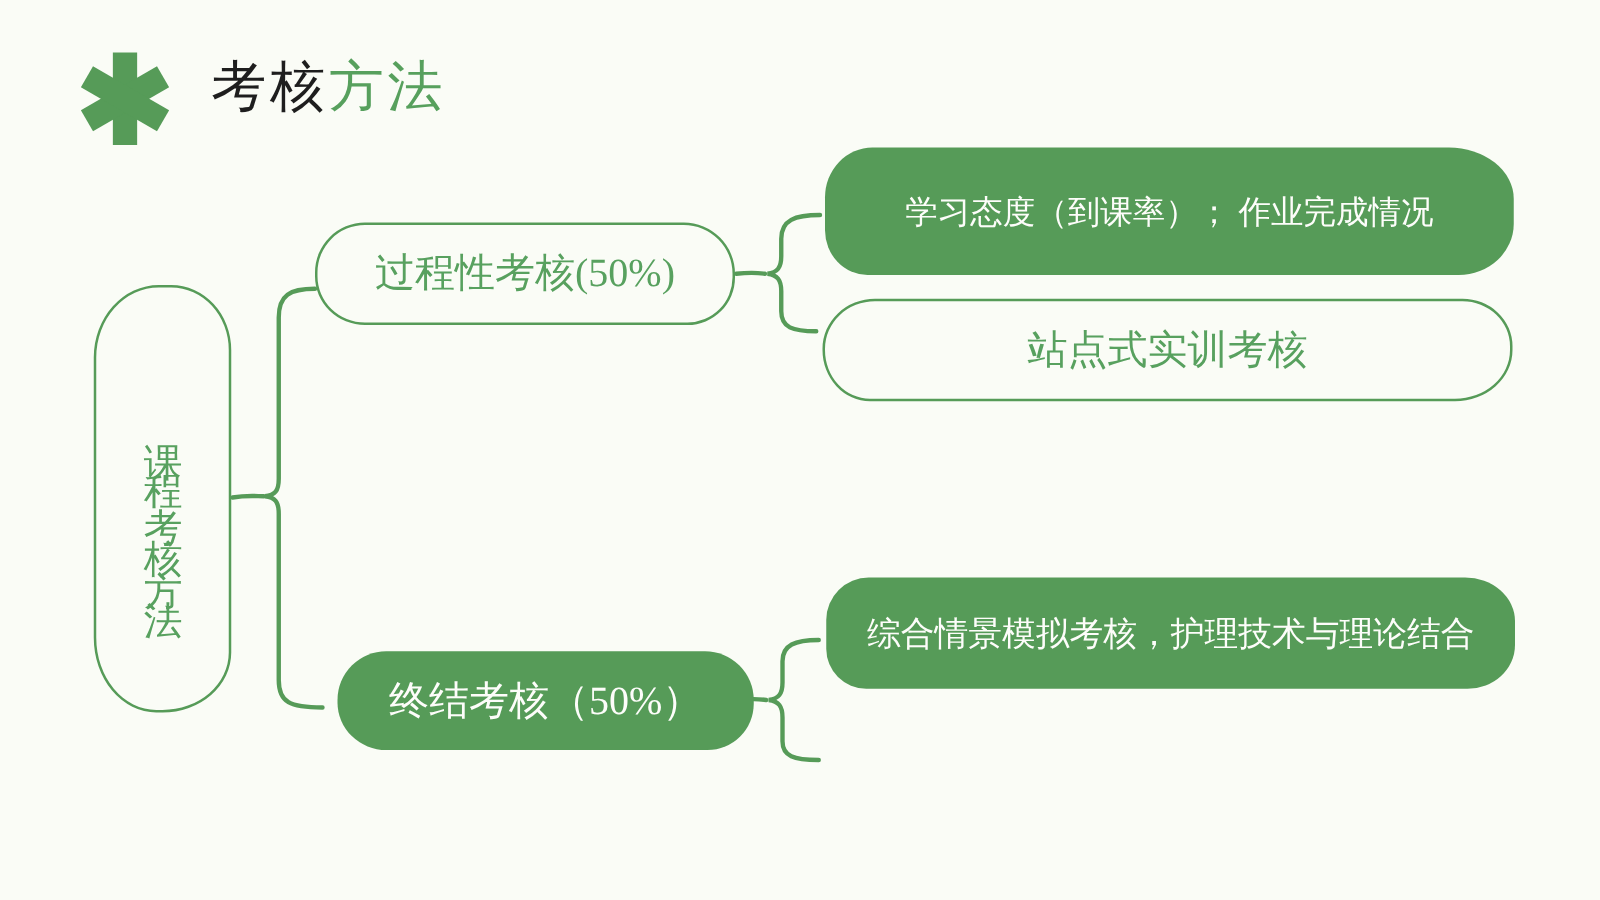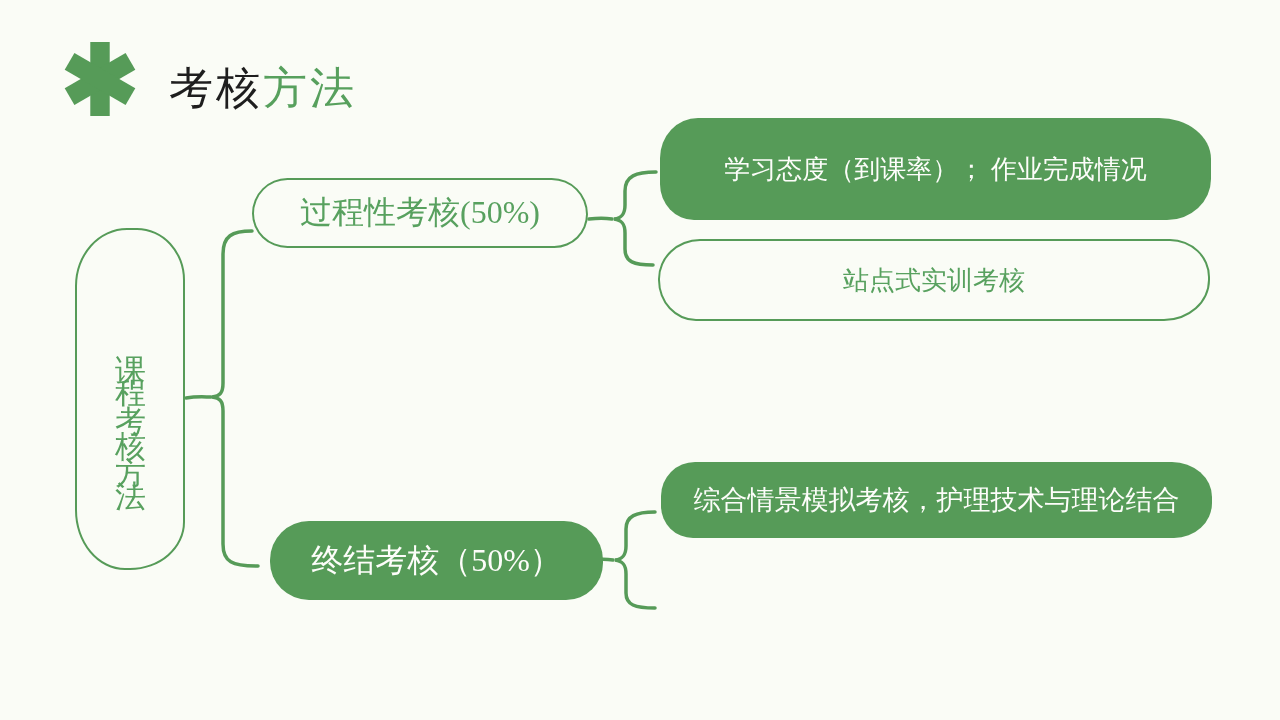--- a/index.html
+++ b/index.html
@@ -4,21 +4,21 @@
 <style>
   html,body{margin:0;padding:0;}
   .slide{
     position:relative;
     width:1280px;height:720px;
     background:#fafcf6;
     overflow:hidden;
     font-family:"Liberation Serif","DejaVu Serif",serif;
   }
   
-  .header{position:absolute;left:63px;top:40px;display:flex;align-items:flex-end;}
+  .header{position:absolute;left:63px;top:40px;display:flex;align-items:flex-start;}
   .header .icon{width:74px;height:78px;flex:0 0 auto;}
   .title{margin-left:32px;font-size:44px;letter-spacing:3px;white-space:nowrap;}
   .title .t-black{color:#1e1e1e;}
   .title .t-green{color:#57a05d;}
   
   .connectors{position:absolute;left:0;top:0;width:1280px;height:720px;pointer-events:none;}
   .connectors path{fill:none;stroke:#569b58;stroke-width:3.5;stroke-linecap:round;}
   
   .node{
     position:absolute;
@@ -30,41 +30,41 @@
   .node-root{
     left:75px;top:228px;width:110px;height:342px;
     border-radius:52px 48px 55px 50px / 58px 52px 48px 60px;
   }
   .root-text{
     writing-mode:vertical-rl;
     font-size:31px;letter-spacing:25px;
     padding-top:14px;
   }
   .node-branch1{
-    left:252px;top:178px;width:336px;height:70px;
+    left:252px;top:178px;width:336px;height:82px;
     border-radius:40px 41px 38px 40px / 40px 41px 38px 39px;
     font-size:32px;
   }
   .node-branch2{
     left:270px;top:521px;width:333px;height:79px;
     border-radius:39px 39px 37px 39px / 39px 39px 37px 38px;
     font-size:32px;
   }
   .node-leaf1{
     left:660px;top:118px;width:551px;height:102px;
     border-radius:38px 52px 44px 34px / 40px 41px 41px 36px;
     font-size:26px;line-height:37px;
   }
   .node-leaf2{
     left:658px;top:239px;width:552px;height:82px;
     border-radius:42px 40px 46px 38px / 40px 38px 41px 41px;
-    font-size:26px;
+    font-size:32px;
   }
   .node-leaf3{
-    left:661px;top:462px;width:551px;height:76px;
+    left:661px;top:462px;width:551px;height:89px;
     border-radius:34px 40px 38px 32px / 34px 35px 35px 32px;
     font-size:27px;
   }
   .node-leaf4{
     left:658px;top:583px;width:552px;height:79px;
     border-radius:40px 38px 44px 36px / 38px 36px 39px 39px;
     font-size:26px;
   }
 </style>
 </head>

